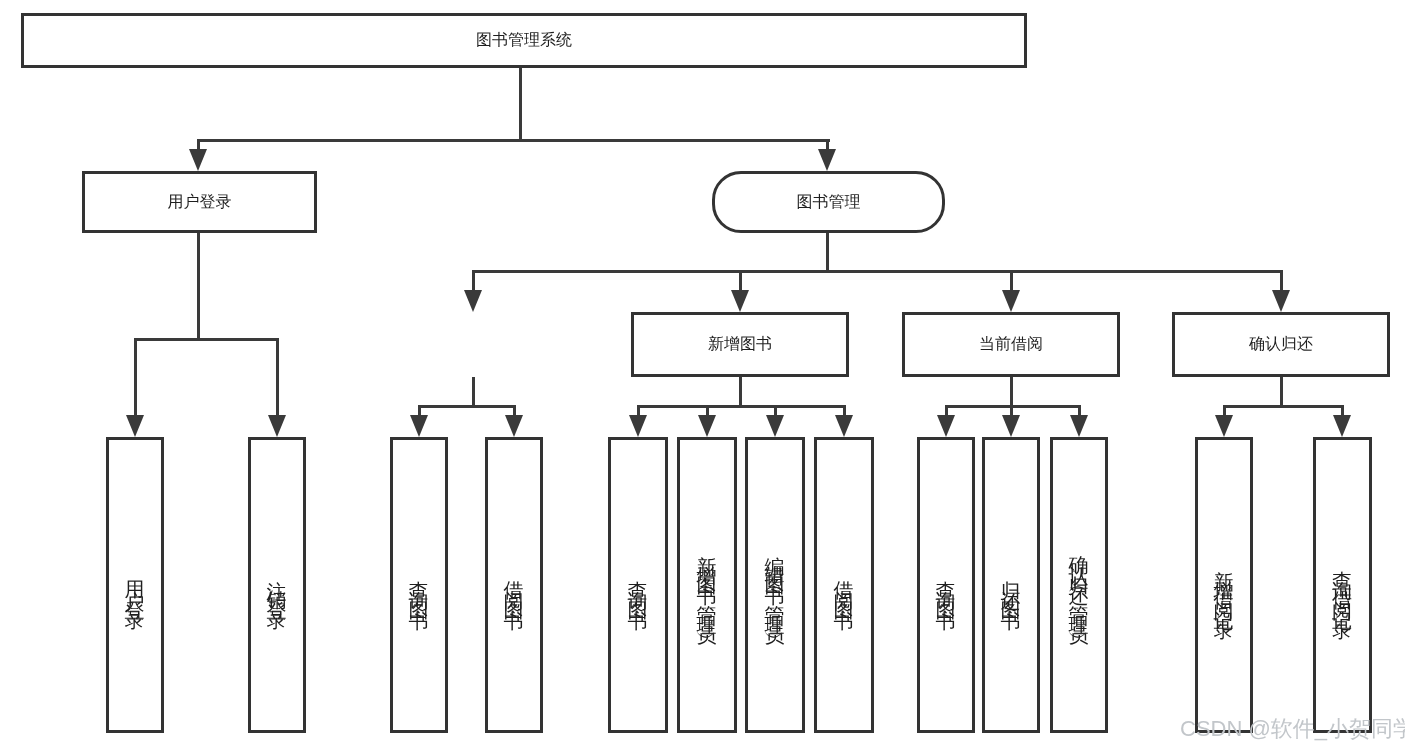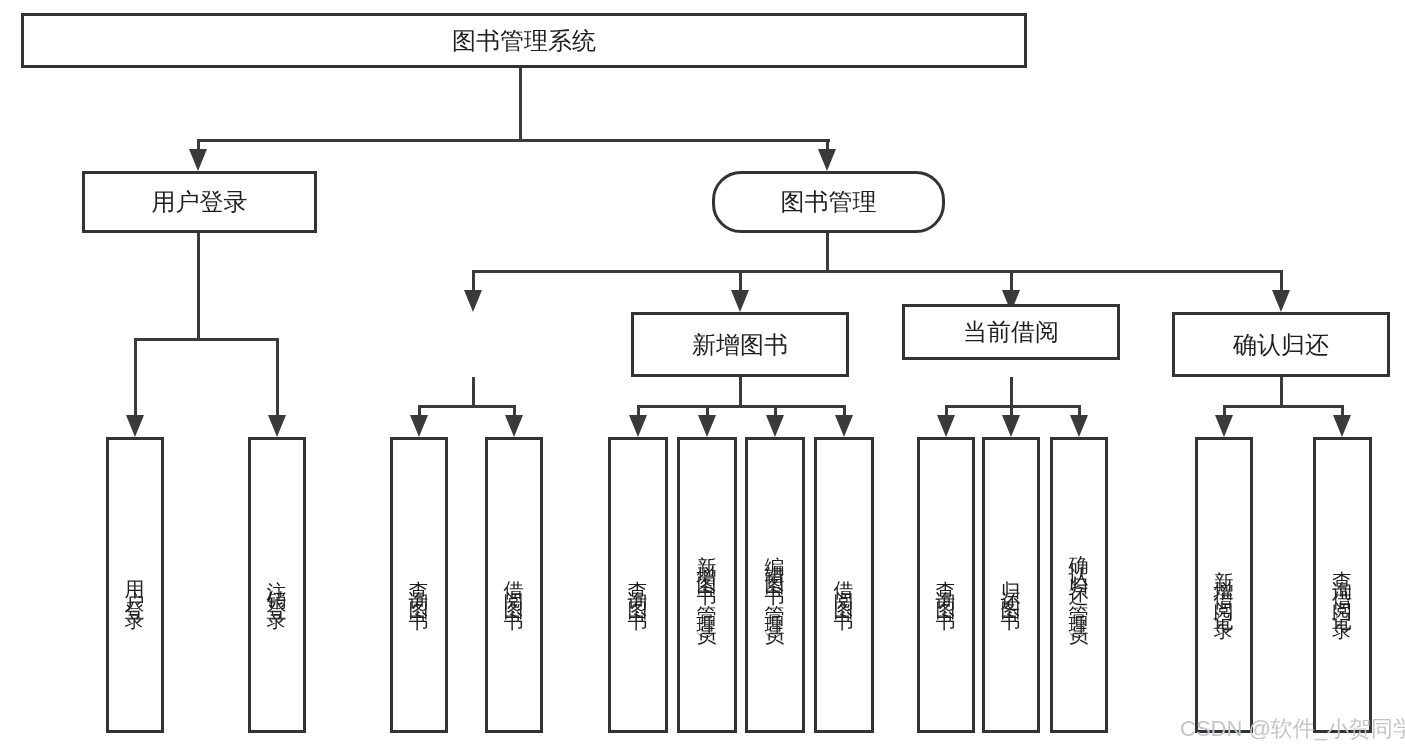--- a/index.html
+++ b/index.html
@@ -1,20 +1,20 @@
 <!DOCTYPE html>
 <html style="--background: #ffffff; --line: #3a3a3a; --box_border: #333333; --text: #1f1f1f; --watermark: #c2c6ca;"><head>
 <meta charset="utf-8">
 <style>
   html,body{margin:0;padding:0;background:#ffffff;}
   .canvas{position:relative;width:1405px;height:747px;background:var(--background,#fff);
           font-family:"Liberation Sans","DejaVu Sans",sans-serif;overflow:hidden;}
   .box{position:absolute;border:3px solid var(--box_border,#333);background:#fff;box-sizing:border-box;
        display:flex;align-items:center;justify-content:center;
-       color:var(--text,#1f1f1f);font-size:24px;z-index:2;}
+       color:var(--text,#1f1f1f);font-size:16px;z-index:2;}
   .leaf{writing-mode:vertical-rl;text-orientation:mixed;letter-spacing:10px;line-height:1;font-size:20px;}
   .vline{position:absolute;width:3px;background:var(--line,#3a3a3a);z-index:1;}
   .hline{position:absolute;height:3px;background:var(--line,#3a3a3a);z-index:1;}
   .arrow{position:absolute;width:0;height:0;border-left:9px solid transparent;
          border-right:9px solid transparent;border-top:22px solid var(--line,#3a3a3a);z-index:1;}
   .watermark{position:absolute;left:1180px;top:714px;color:var(--watermark,#c2c6ca);
              font-size:22px;z-index:5;white-space:nowrap;}
 </style>
 </head>
 <body>
@@ -45,21 +45,21 @@
   <div class="vline" style="left:472px;top:270px;height:22px;"></div>
   <div class="arrow" style="left:464px;top:290px;"></div>
   <div class="vline" style="left:739px;top:270px;height:22px;"></div>
   <div class="arrow" style="left:731px;top:290px;"></div>
   <div class="vline" style="left:1010px;top:270px;height:22px;"></div>
   <div class="arrow" style="left:1002px;top:290px;"></div>
   <div class="vline" style="left:1280px;top:270px;height:22px;"></div>
   <div class="arrow" style="left:1272px;top:290px;"></div>
 
   <div class="box" style="left:631px;top:312px;width:218px;height:65px;">新增图书</div>
-  <div class="box" style="left:902px;top:304px;width:218px;height:56px;">当前借阅</div>
+  <div class="box" style="left:902px;top:312px;width:218px;height:65px;">当前借阅</div>
   <div class="box" style="left:1172px;top:312px;width:218px;height:65px;">确认归还</div>
 
   <div class="vline" style="left:472px;top:377px;height:28px;"></div>
   <div class="hline" style="left:418px;top:405px;width:97px;"></div>
   <div class="vline" style="left:418px;top:405px;height:12px;"></div>
   <div class="arrow" style="left:410px;top:415px;"></div>
   <div class="vline" style="left:513px;top:405px;height:12px;"></div>
   <div class="arrow" style="left:505px;top:415px;"></div>
 
   <div class="vline" style="left:739px;top:377px;height:28px;"></div>

